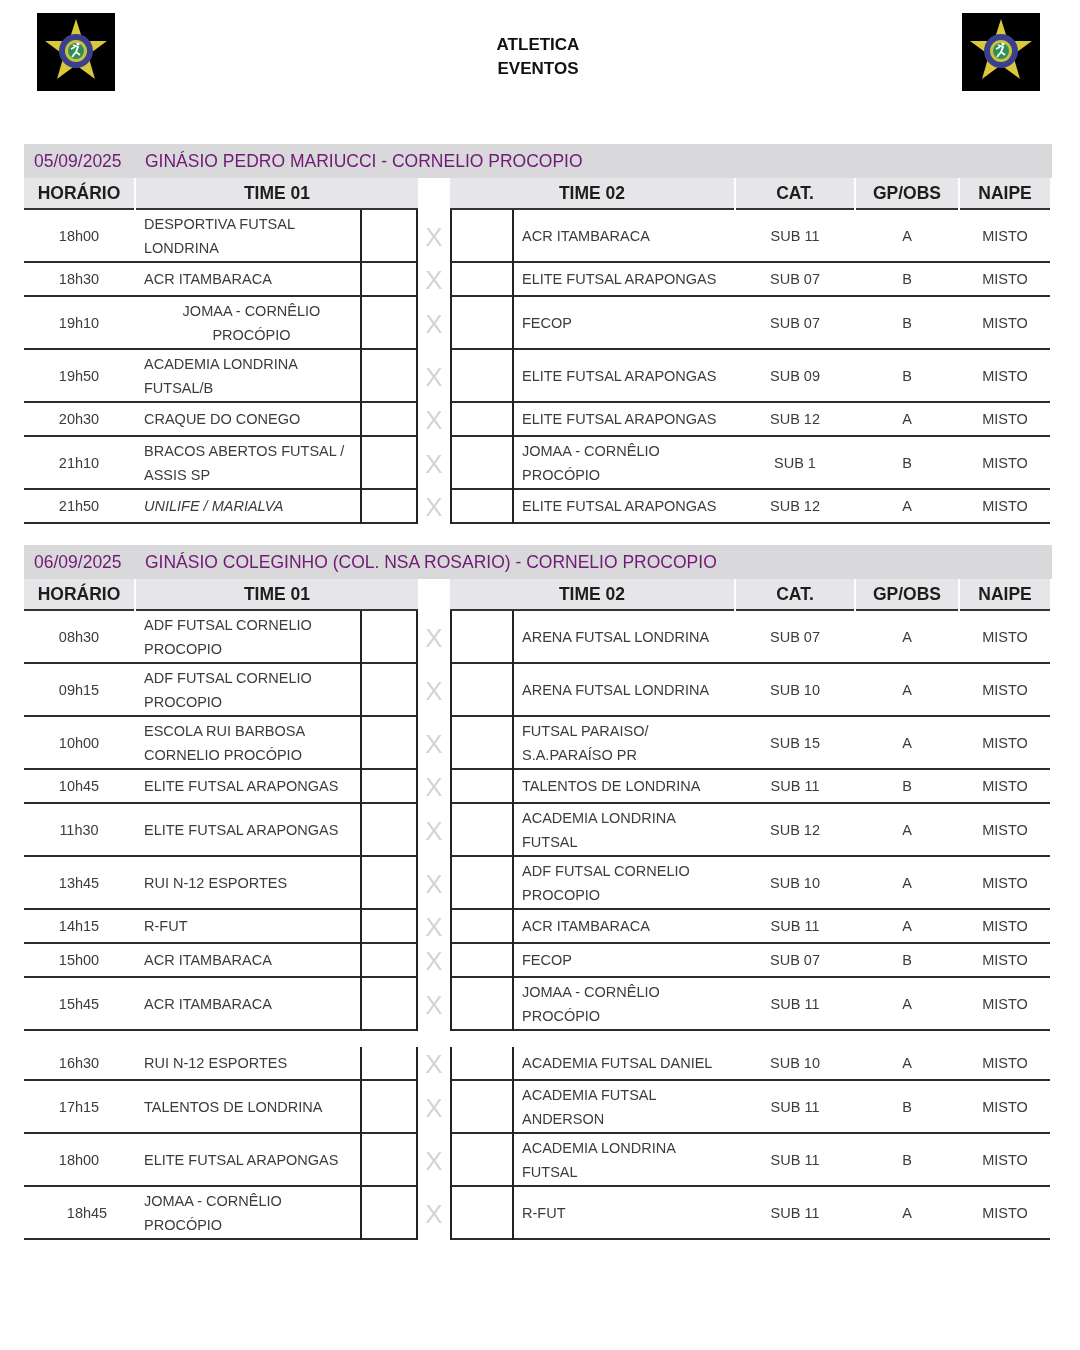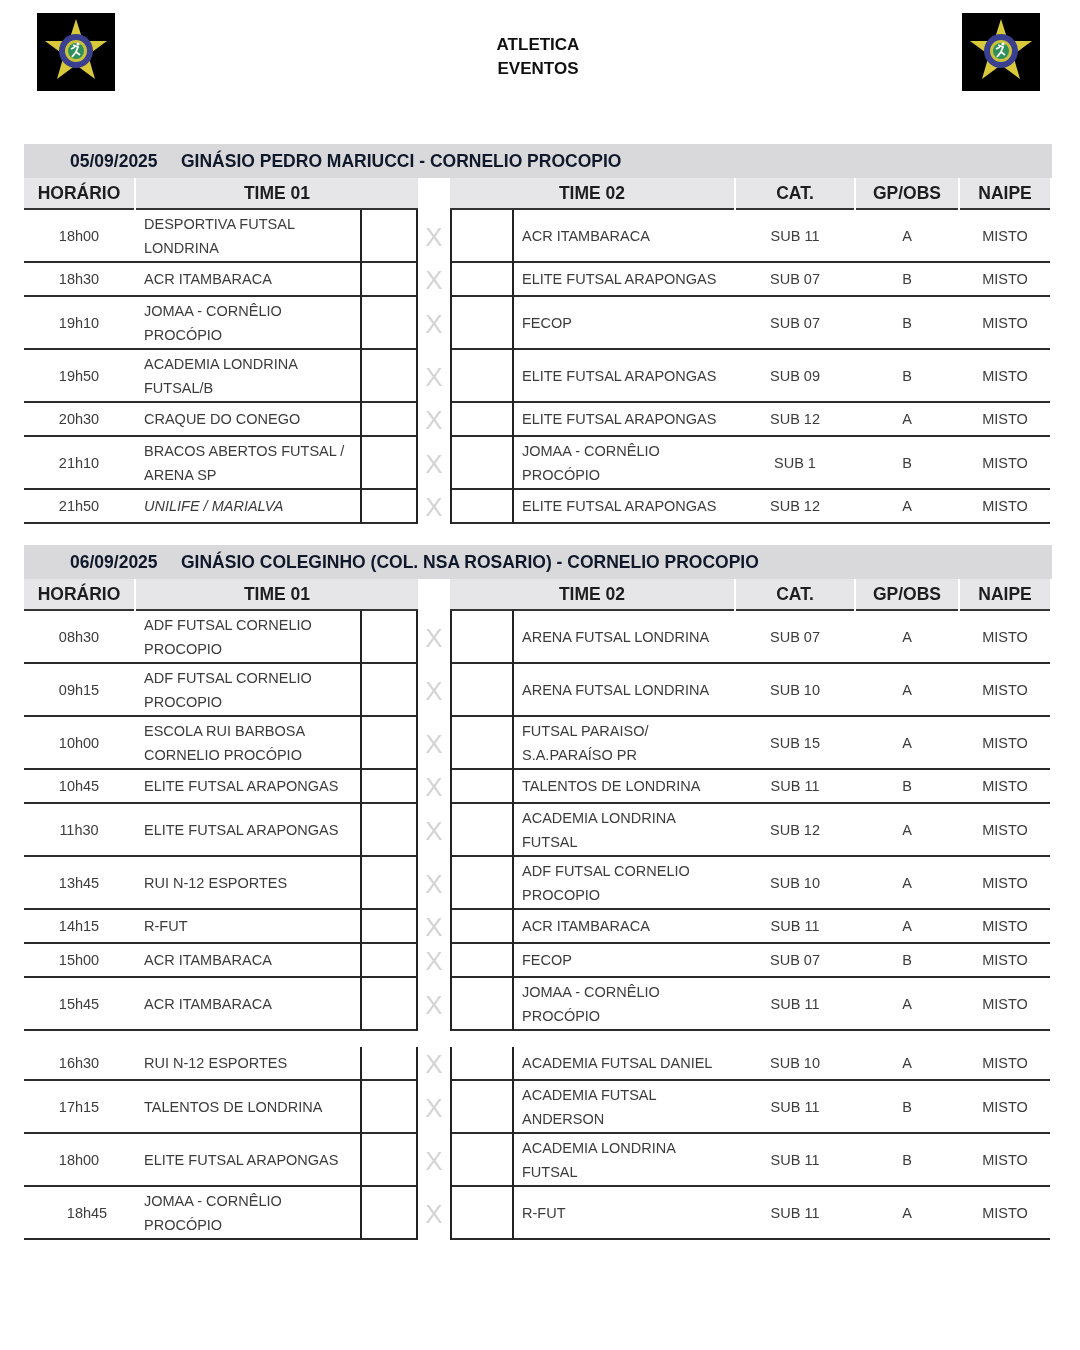--- a/index.html
+++ b/index.html
@@ -6,21 +6,21 @@
   body { width: 1080px; height: 1350px; position: relative; overflow: hidden;
          font-family: "Liberation Sans", sans-serif; color: #3a3a3a; }
   .logo { position: absolute; top: 13px; width: 78px; height: 78px; background: #000; }
   .logo.left { left: 37px; }
   .logo.right { left: 962px; }
   .logo svg { width: 78px; height: 78px; display: block; }
   .title { position: absolute; left: 440px; top: 33px; width: 196px; text-align: center;
            font-weight: bold; font-size: 17px; line-height: 24px; color: #111; }
   .section { position: absolute; left: 24px; width: 1028px; }
   .sec-title { height: 34px; background: #d9d9db; display: flex; align-items: center;
-               font-weight: bold; font-size: 17.5px; color: #0f172a; padding-left: 36px; }
+               font-weight: normal; font-size: 17.5px; color: #701a75; }
   .sec-title .date { width: 110px; padding-left: 10px; box-sizing: border-box; }
   .sec-title .venue { padding-left: 11px; }
   .hdr { position: relative; height: 32px; }
   .hdr .h { position: absolute; top: 0; height: 30px; background: #e6e6e8;
             border-bottom: 2px solid #333; font-weight: bold; font-size: 17.5px; color: #1d1d1d;
             display: flex; align-items: center; justify-content: center; }
   .hdr .gap { position: absolute; top: 0; height: 32px; background: #fff; }
   .row { position: relative; border-bottom: 2px solid #2b2b2b; box-sizing: border-box; }
   .cell { position: absolute; top: 0; bottom: 0; display: flex; align-items: center;
           font-size: 14.5px; color: #3c3c3c; line-height: 24px; }
@@ -123,21 +123,21 @@
           <span>MISTO</span>
         </div>
         <div class="vline" style="left: 336px;"></div>
         <div class="vline" style="left: 392px;"></div>
         <div class="vline" style="left: 426px;"></div>
         <div class="vline" style="left: 488px;"></div>
         <div class="xcol" style="left: 394px; width: 32px; bottom: -2px;">
           <span class="x">X</span>
         </div>
       </div>
-      <div class="row" style="height: 53px; width: 1026px;">
+      <div class="row" style="height: 53px; width: 1026px; text-align: center;">
         <div class="cell c" style="left: 0px; width: 110px;">
           <span>19h10</span>
         </div>
         <div class="cell l" style="left: 112px; width: 224px;">
           <span style="max-width: 215px;">JOMAA - CORNÊLIO PROCÓPIO</span>
         </div>
         <div class="cell l" style="left: 490px; width: 220px;">
           <span style="max-width: 215px;">FECOP</span>
         </div>
         <div class="cell c" style="left: 712px; width: 118px;">
@@ -209,21 +209,21 @@
         <div class="vline" style="left: 488px;"></div>
         <div class="xcol" style="left: 394px; width: 32px; bottom: -2px;">
           <span class="x">X</span>
         </div>
       </div>
       <div class="row" style="height: 53px; width: 1026px;">
         <div class="cell c" style="left: 0px; width: 110px;">
           <span>21h10</span>
         </div>
         <div class="cell l" style="left: 112px; width: 224px;">
-          <span style="max-width: 215px;">BRACOS ABERTOS FUTSAL / ARENA SP</span>
+          <span style="max-width: 215px;">BRACOS ABERTOS FUTSAL / ASSIS SP</span>
         </div>
         <div class="cell l" style="left: 490px; width: 220px;">
           <span style="max-width: 215px;">JOMAA - CORNÊLIO PROCÓPIO</span>
         </div>
         <div class="cell c" style="left: 712px; width: 118px;">
           <span>SUB 1</span>
         </div>
         <div class="cell c" style="left: 832px; width: 102px;">
           <span>B</span>
         </div>

